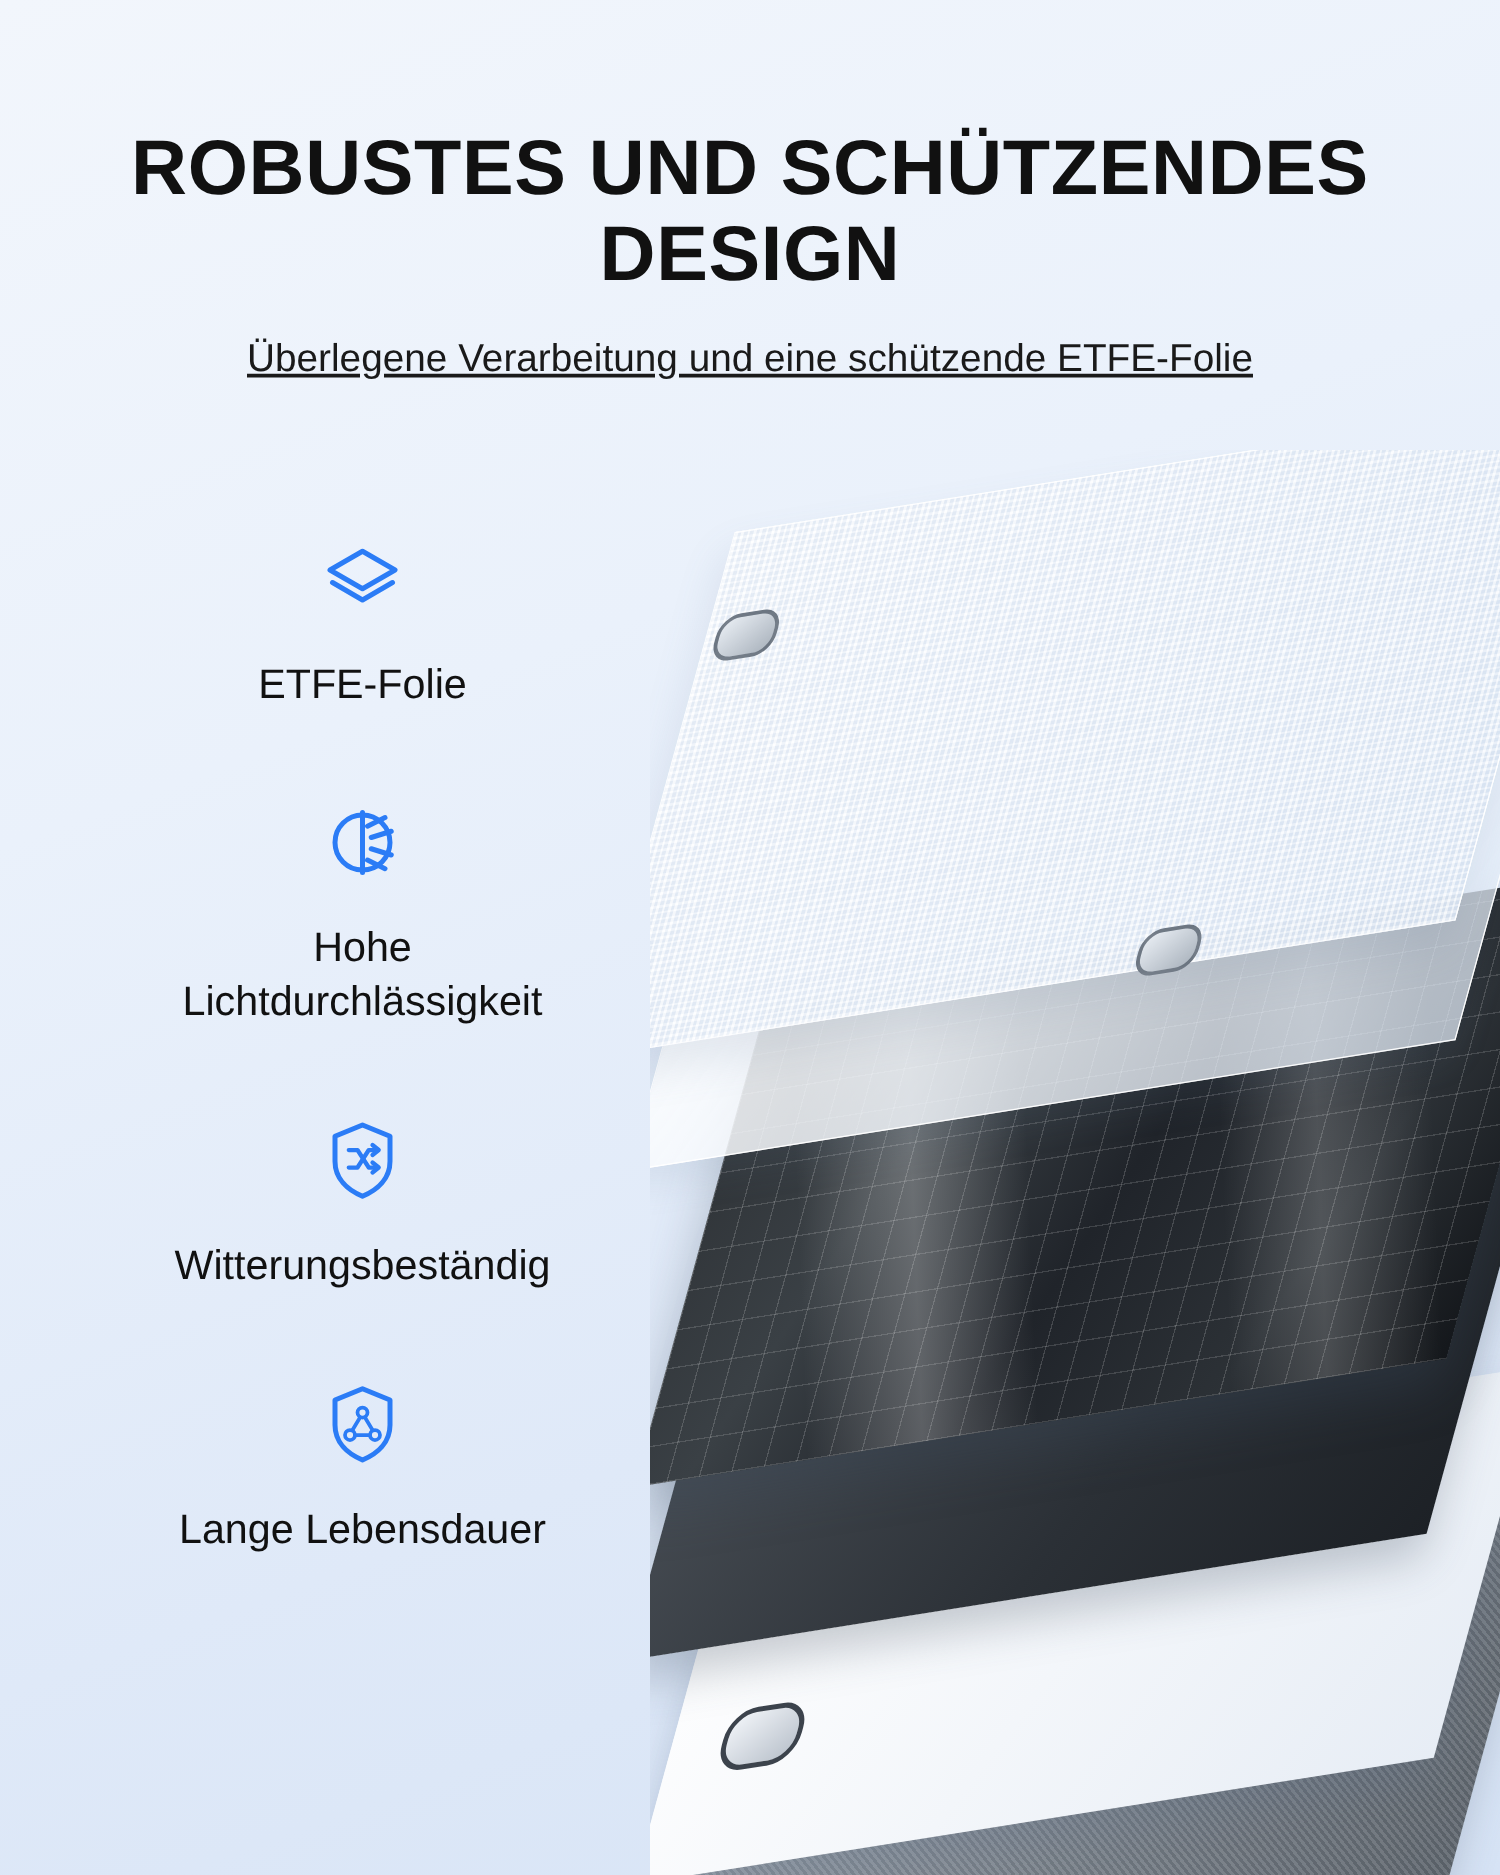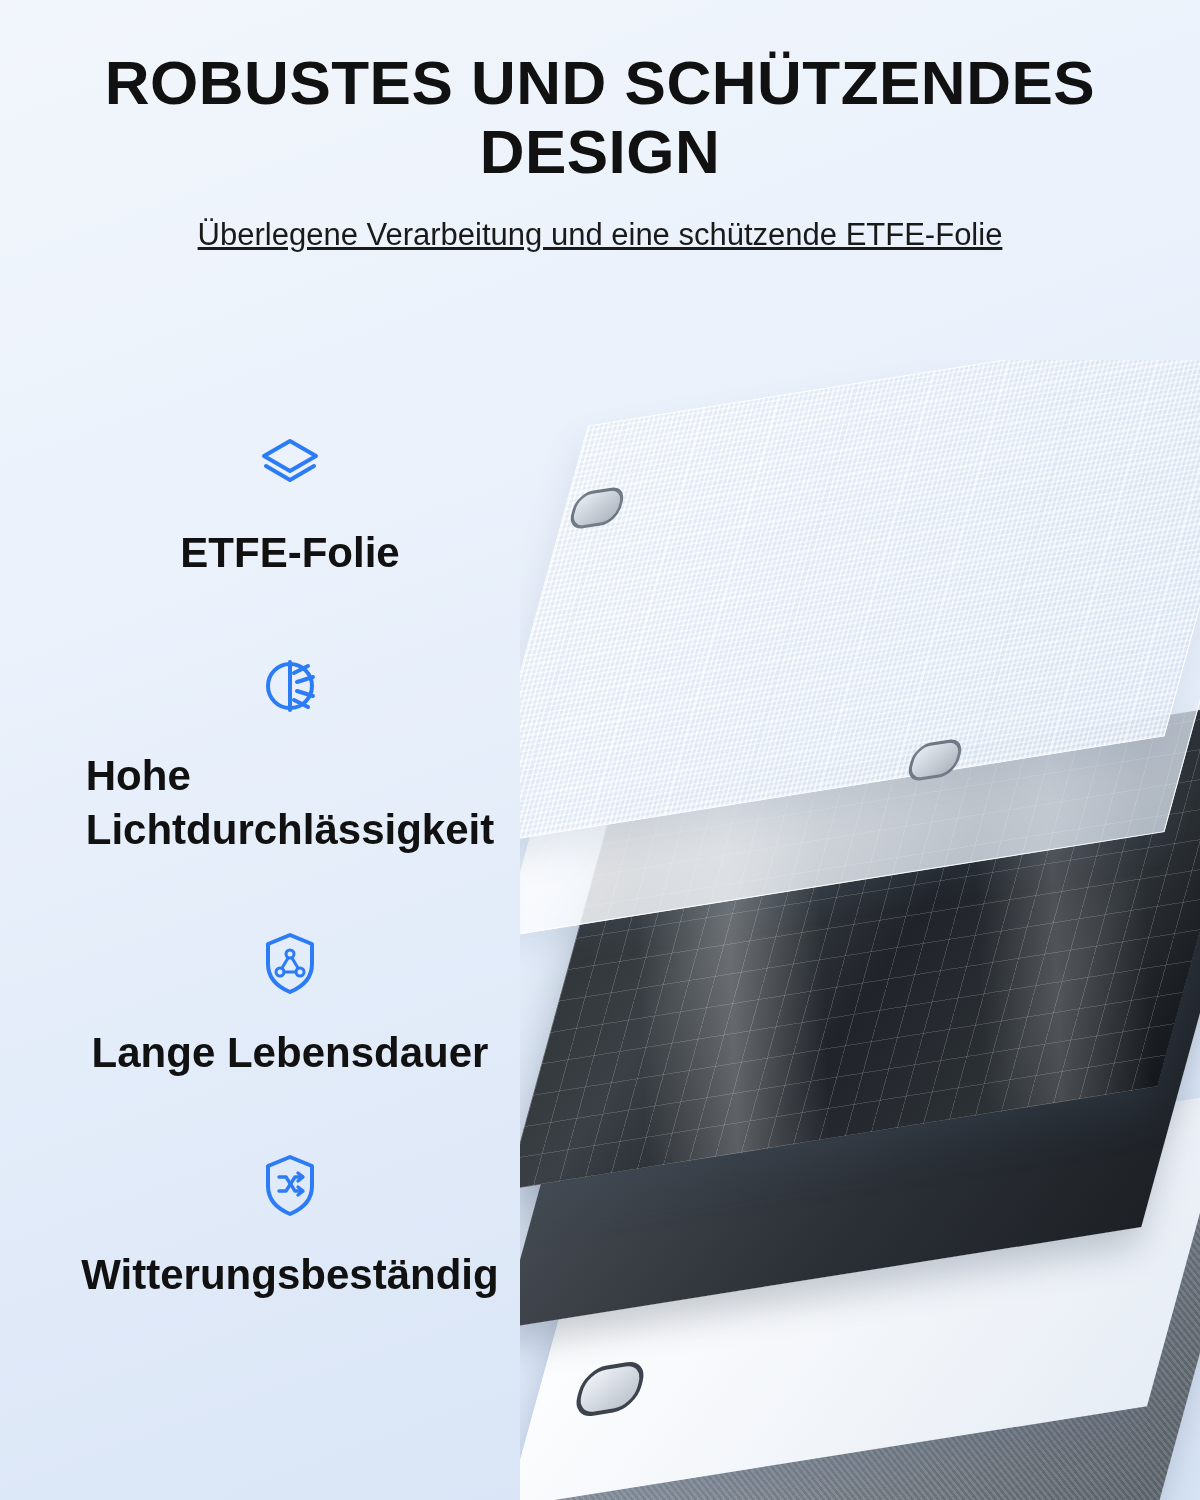--- a/index.html
+++ b/index.html
@@ -15,21 +15,21 @@
     position: relative;
     color: #0f0f0f;
   }
 
   
   .header {
     position: absolute;
     top: 0;
     left: 0;
     width: 1200px;
-    padding-top: 48px;
+    padding-top: 100px;
     text-align: center;
   }
   .title {
     font-size: 62px;
     line-height: 1.12;
     font-weight: 700;
     letter-spacing: 0.5px;
     margin: 0 auto;
     max-width: 1020px;
     color: #111111;
@@ -67,25 +67,25 @@
     height: 86px;
     display: flex;
     align-items: center;
     justify-content: center;
   }
   .feature-icon svg {
     display: block;
   }
   .feature-label {
     margin-top: 20px;
-    font-size: 42px;
+    font-size: 33px;
     line-height: 1.3;
-    text-align: left;
+    text-align: center;
     color: #111111;
-    font-weight: 700;
+    font-weight: 400;
     white-space: pre-line;
   }
 
   
   .illustration {
     position: absolute;
     left: 520px;
     top: 360px;
     width: 700px;
     height: 1150px;
@@ -222,42 +222,42 @@
       </svg>
     </span>
     <div class="feature-label">Hohe
 Lichtdurchlässigkeit</div>
   </div>
 
   <div class="feature">
     <span class="feature-icon">
       <svg width="80" height="80" viewBox="0 0 80 80" fill="none" xmlns="http://www.w3.org/2000/svg">
         <path d="M40 12 L62 21 V41 C62 55 52 64 40 69 C28 64 18 55 18 41 V21 Z" stroke="#2b7cf6" stroke-width="4" stroke-linejoin="round" fill="none"></path>
+        <path d="M29 32 H36 L45 46 H52" stroke="#2b7cf6" stroke-width="3.4" stroke-linecap="round" stroke-linejoin="round"></path>
+        <path d="M29 46 H36 L45 32 H52" stroke="#2b7cf6" stroke-width="3.4" stroke-linecap="round" stroke-linejoin="round"></path>
+        <path d="M48 28 L53 32 L48 36" stroke="#2b7cf6" stroke-width="3.4" stroke-linecap="round" stroke-linejoin="round" fill="none"></path>
+        <path d="M48 42 L53 46 L48 50" stroke="#2b7cf6" stroke-width="3.4" stroke-linecap="round" stroke-linejoin="round" fill="none"></path>
+      </svg>
+    </span>
+    <div class="feature-label">Witterungsbeständig</div>
+  </div>
+
+  <div class="feature">
+    <span class="feature-icon">
+      <svg width="80" height="80" viewBox="0 0 80 80" fill="none" xmlns="http://www.w3.org/2000/svg">
+        <path d="M40 12 L62 21 V41 C62 55 52 64 40 69 C28 64 18 55 18 41 V21 Z" stroke="#2b7cf6" stroke-width="4" stroke-linejoin="round" fill="none"></path>
         <circle cx="40" cy="31" r="4" stroke="#2b7cf6" stroke-width="3" fill="none"></circle>
         <circle cx="30" cy="49" r="4" stroke="#2b7cf6" stroke-width="3" fill="none"></circle>
         <circle cx="50" cy="49" r="4" stroke="#2b7cf6" stroke-width="3" fill="none"></circle>
         <path d="M38 35 L32 45" stroke="#2b7cf6" stroke-width="3" stroke-linecap="round"></path>
         <path d="M42 35 L48 45" stroke="#2b7cf6" stroke-width="3" stroke-linecap="round"></path>
         <path d="M34 49 H46" stroke="#2b7cf6" stroke-width="3" stroke-linecap="round"></path>
       </svg>
     </span>
     <div class="feature-label">Lange Lebensdauer</div>
-  </div>
-
-  <div class="feature">
-    <span class="feature-icon">
-      <svg width="80" height="80" viewBox="0 0 80 80" fill="none" xmlns="http://www.w3.org/2000/svg">
-        <path d="M40 12 L62 21 V41 C62 55 52 64 40 69 C28 64 18 55 18 41 V21 Z" stroke="#2b7cf6" stroke-width="4" stroke-linejoin="round" fill="none"></path>
-        <path d="M29 32 H36 L45 46 H52" stroke="#2b7cf6" stroke-width="3.4" stroke-linecap="round" stroke-linejoin="round"></path>
-        <path d="M29 46 H36 L45 32 H52" stroke="#2b7cf6" stroke-width="3.4" stroke-linecap="round" stroke-linejoin="round"></path>
-        <path d="M48 28 L53 32 L48 36" stroke="#2b7cf6" stroke-width="3.4" stroke-linecap="round" stroke-linejoin="round" fill="none"></path>
-        <path d="M48 42 L53 46 L48 50" stroke="#2b7cf6" stroke-width="3.4" stroke-linecap="round" stroke-linejoin="round" fill="none"></path>
-      </svg>
-    </span>
-    <div class="feature-label">Witterungsbeständig</div>
   </div>
 
 </div>
 
 <div class="illustration">
   <div class="layer sheet-fabric"></div>
   <div class="layer sheet-white"></div>
   <div class="layer sheet-back"></div>
   <div class="layer sheet-cells"></div>
   <div class="layer sheet-film"></div>

